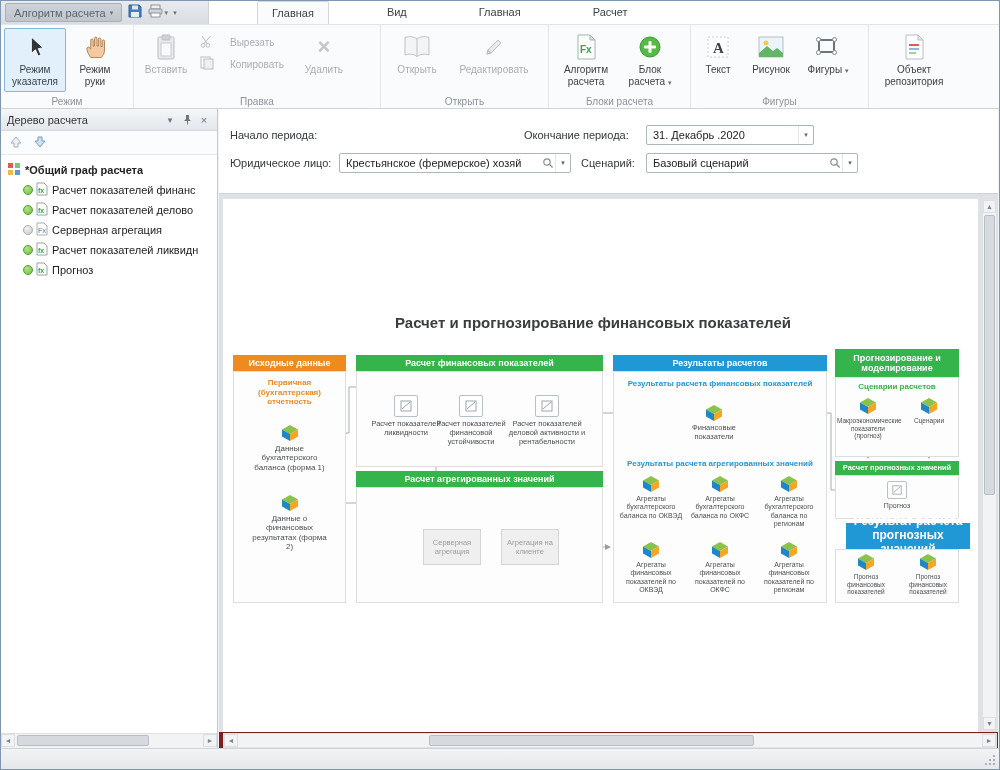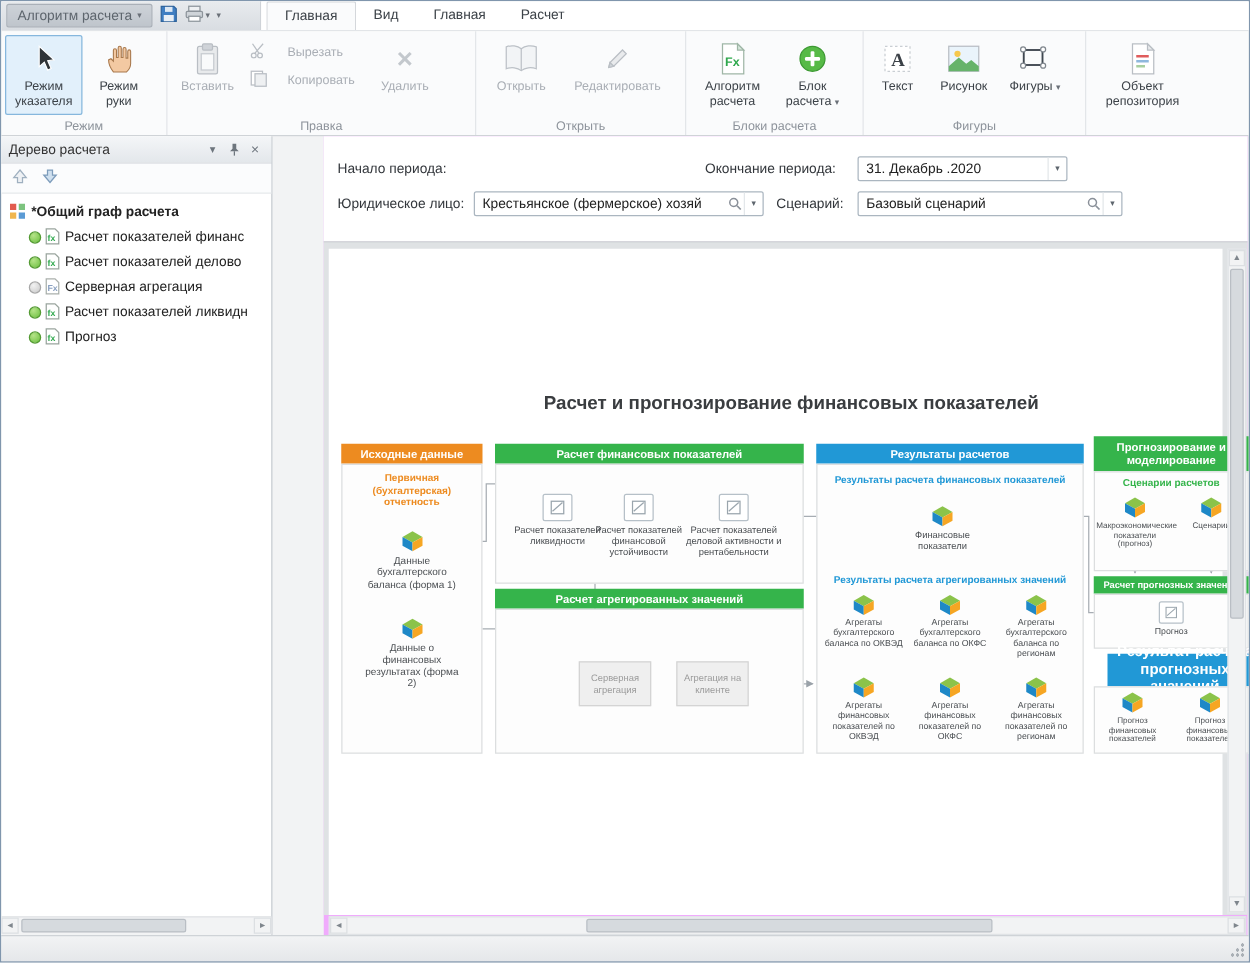--- a/index.html
+++ b/index.html
@@ -7,21 +7,21 @@
   body{font-family:"Liberation Sans","DejaVu Sans",sans-serif;font-size:11px;color:#333;background:#fff;}
   .window{position:relative;width:1000px;height:770px;border:1px solid #8096ad;background:#f2f3f4;overflow:hidden;}
 
   
   .titlebar{position:absolute;left:0;top:0;width:998px;height:24px;background:#fbfcfd;display:flex;align-items:stretch;border-bottom:1px solid #e2e5e8;}
   .qat-area{width:208px;background:linear-gradient(#e8ebee,#d9dde2);display:flex;align-items:center;padding:0 4px;gap:3px;border-right:1px solid #cfd3d8;}
   .appmenu{display:flex;align-items:center;gap:4px;height:19px;padding:0 8px;background:linear-gradient(#cdd2d8,#bfc5cc);border:1px solid #aab0b8;border-radius:2px;color:#5d6призn;color:#5d656d;font-size:11px;cursor:default;}
   .qat-btn{height:19px;min-width:20px;border:none;background:transparent;display:flex;align-items:center;justify-content:center;gap:1px;cursor:default;}
   .caret{font-size:7px;color:#6a7078;line-height:1;}
   .tabs{display:flex;align-items:flex-end;padding-left:4px;background:#fff;flex:1;}
-  .tab{height:23px;line-height:22px;padding:0 14px;font-size:11px;color:#3c4248;cursor:default;}
+  .tab{height:23px;line-height:22px;padding:0 14px;font-size:11px;color:#3c4248;cursor:default;margin-left:44px;}
   .tab.active{background:#fafbfc;border:1px solid #d4d7db;border-bottom:none;border-radius:2px 2px 0 0;}
 
   
   .ribbon{position:absolute;left:0;top:24px;width:998px;height:84px;background:#fafbfc;border-bottom:1px solid #cfd3d7;display:flex;}
   .rgroup{position:relative;height:100%;border-right:1px solid #e3e6e9;padding:3px 3px 13px;display:flex;align-items:flex-start;}
   .rgroup-label{position:absolute;left:0;right:0;bottom:1px;text-align:center;font-size:10px;color:#8d939b;}
   .rbtn{display:inline-flex;flex-direction:column;align-items:center;height:64px;min-width:46px;padding:3px 3px 1px;border:1px solid transparent;border-radius:2px;font-size:10px;color:#3c4248;text-align:center;line-height:1.15;background:transparent;cursor:default;}
   .rbtn .ricon{height:30px;display:flex;align-items:center;justify-content:center;margin-bottom:2px;}
   .rbtn.selected{background:#e2f0fb;border-color:#86b7dd;}
   .rbtn.disabled{color:#a9aeb5;}
@@ -45,21 +45,21 @@
   .dot{width:10px;height:10px;border-radius:50%;flex:0 0 auto;margin-right:3px;}
   .dot.green{background:radial-gradient(circle at 35% 30%,#b4e388,#6cbf3f);border:1px solid #549a33;}
   .dot.gray{background:radial-gradient(circle at 35% 30%,#f2f2f2,#c9c9c9);border:1px solid #a8a8a8;}
   .tree-hscroll{height:15px;border-top:1px solid #dfe2e5;background:#f2f3f4;position:relative;}
 
   
   .sb-btn{position:absolute;width:14px;height:13px;display:flex;align-items:center;justify-content:center;color:#7f868d;font-size:7px;background:#f2f3f4;border:1px solid #dcdfe2;cursor:default;}
   .sb-thumb{position:absolute;background:#d6dade;border:1px solid #b9bec4;border-radius:2px;cursor:default;}
 
   
-  .main{position:absolute;left:218px;top:108px;right:1px;bottom:21px;background:#f0abfc;margin-left:40px;}
+  .main{position:absolute;left:218px;top:108px;right:1px;bottom:21px;background:#7f1d1d;}
   .params{position:absolute;left:0;top:0;right:0;height:84px;background:#fff;}
   .plabel{position:absolute;font-size:11px;color:#33373c;line-height:20px;}
   .combo{position:absolute;height:20px;background:#fff;border:1px solid #abb6c0;border-radius:2px;display:flex;align-items:center;padding-left:6px;cursor:default;}
   .combo-val{flex:1;font-size:11px;color:#222;white-space:nowrap;overflow:hidden;}
   .combo-arrow{width:15px;text-align:center;font-size:7px;color:#5d656d;border-left:1px solid #e3e7ea;align-self:stretch;display:flex;align-items:center;justify-content:center;}
   .combo .mag{width:14px;display:flex;align-items:center;justify-content:center;}
 
   .canvas{position:absolute;left:0;top:84px;right:0;bottom:16px;background:#dfe2e4;border-top:1px solid #cfd3d6;}
   .canvas-inner{position:absolute;left:4px;top:5px;right:20px;bottom:0;background:#fff;}
   .vscroll{position:absolute;top:5px;right:1px;width:15px;bottom:1px;background:#f2f3f4;border:1px solid #e0e3e6;}

